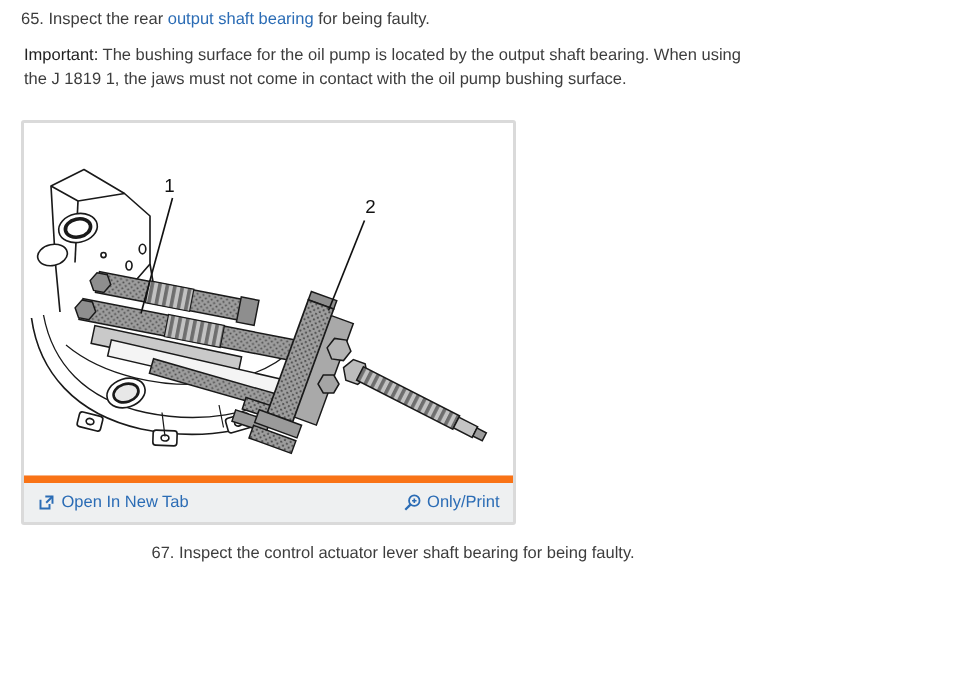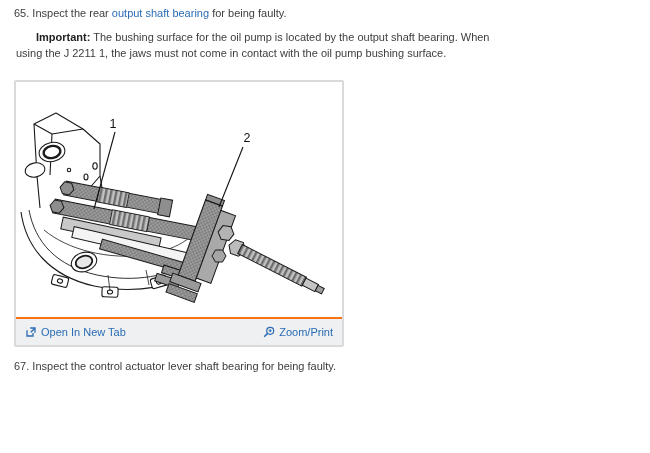--- a/index.html
+++ b/index.html
@@ -5,51 +5,51 @@
   html,body{margin:0;padding:0;background:#ffffff;}
   body{
     width:650px;height:453px;overflow:hidden;
     font-family:"Liberation Sans","DejaVu Sans",sans-serif;
     color:#3d3d3d;font-size:11px;line-height:16px;
     -webkit-font-smoothing:antialiased;
   }
   .doc{box-sizing:border-box;width:516px;padding:5px 6px 0 14px;}
   p{margin:0 0 8px 0;}
   .imp{padding-left:2px;}
-  .imp b{color:#222;font-weight:bold;margin-left:20px;}
+  .imp b{color:#222;font-weight:normal;}
   a.textlink{color:#2b6cb5;text-decoration:none;cursor:pointer;}
   .step{color:#3d3d3d;}
 
   .frame{
     margin:19px 0 0 0;width:330px;box-sizing:border-box;
     border:2px solid #dadada;border-radius:2px;background:#fff;
   }
   .art{width:326px;height:235px;display:block;}
   .figbar{
-    height:26px;background:#eef0f1;border-top:2px solid #f97316;
+    height:26px;background:#eef0f1;border-top:5px solid #f97316;
     display:flex;justify-content:space-between;align-items:center;
     padding:0 9px;box-sizing:content-box;
   }
   .figbar a{
     color:#2b6cb5;text-decoration:none;font-size:11px;cursor:pointer;
     display:inline-flex;align-items:center;gap:4px;
   }
   .figbar svg{display:block;}
   .after-frame{margin-top:25px;}
-  .last-step{margin-top:11px;}
+  .last-step{margin-top:11px;text-align:center;}
   svg text{font-family:"Liberation Sans","DejaVu Sans",sans-serif;}
 </style>
 </head>
 <body>
 
 <div class="doc">
 
   <p class="step"><span>65. Inspect the rear </span><a class="textlink">output shaft bearing</a><span> for being faulty.</span></p>
 
-  <p class="imp"><b>Important:</b><span> The bushing surface for the oil pump is located by the output shaft bearing. When using the J 2211 1, the jaws must not come in contact with the oil pump bushing surface.</span></p>
+  <p class="imp"><b>Important:</b><span> The bushing surface for the oil pump is located by the output shaft bearing. When using the J 1819 1, the jaws must not come in contact with the oil pump bushing surface.</span></p>
 
 
   <figure class="frame" style="margin-left:0">
     <svg class="art" viewBox="0 0 326 235" xmlns="http://www.w3.org/2000/svg">
       <defs>
         <pattern id="stip" width="4" height="4" patternUnits="userSpaceOnUse">
           <rect width="4" height="4" fill="#9d9d9d"></rect>
           <circle cx="1" cy="1" r="0.7" fill="#4c4c4c"></circle>
           <circle cx="3" cy="3" r="0.7" fill="#4c4c4c"></circle>
         </pattern>
@@ -178,21 +178,21 @@
           <path d="M10 2 L5.8 6.2" stroke="#2b6cb5" stroke-width="1.3"></path>
         </svg>
         <span>Open In New Tab</span>
       </a>
       <a>
         <svg width="12" height="12" viewBox="0 0 12 12">
           <circle cx="7.2" cy="4.8" r="3.5" fill="none" stroke="#2b6cb5" stroke-width="1.2"></circle>
           <line x1="4.6" y1="7.4" x2="1.2" y2="10.8" stroke="#2b6cb5" stroke-width="1.5"></line>
           <path d="M5.7 4.8 H8.7 M7.2 3.3 V6.3" stroke="#2b6cb5" stroke-width="1.1"></path>
         </svg>
-        <span>Zoom/Print</span>
+        <span>Only/Print</span>
       </a>
     </div>
   </figure>
 
 
   <p class="step last-step">67. Inspect the control actuator lever shaft bearing for being faulty.</p>
 
 </div>
 
 </body></html>

